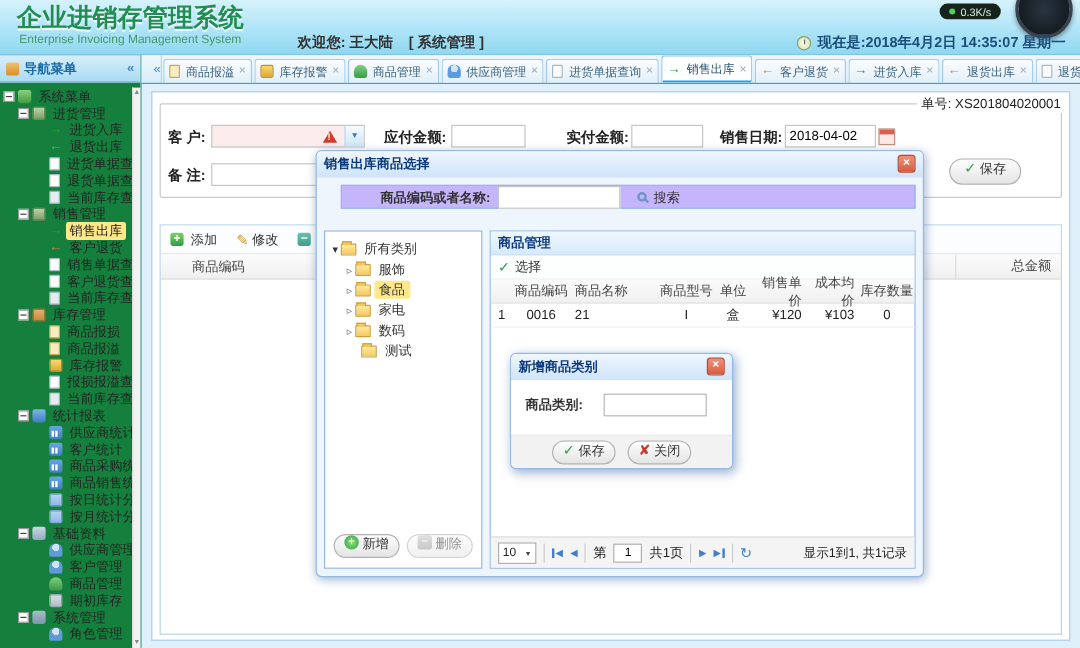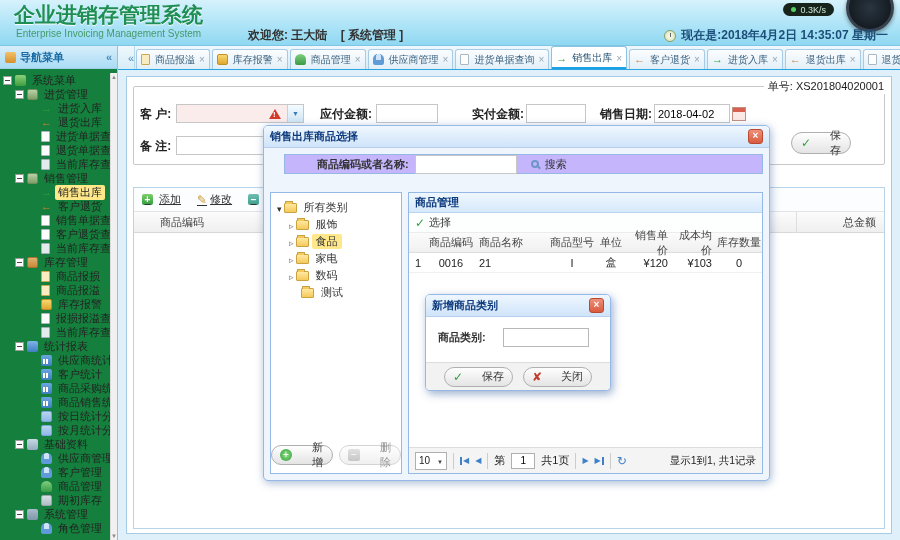--- a/index.html
+++ b/index.html
@@ -81,29 +81,29 @@
   .flabel{position:absolute;font-size:12px;font-weight:bold;color:#222;top:2px;}
   .finput{position:absolute;height:19px;border:1px solid #c6c6c6;background:#fff;font-size:11px;padding:0 3px;font-family:inherit;}
   .combo{position:absolute;left:42px;width:128px;height:19px;border:1px solid #c6c6c6;background:#fbecec;}
   .g-warn{position:absolute;right:22px;top:4px;width:0;height:0;border-left:6px solid transparent;border-right:6px solid transparent;border-bottom:10px solid #d23b2a;}
   .g-warn::after{content:"!";position:absolute;left:-2px;top:1px;color:#fff;font-size:8px;font-weight:bold;}
   .combo-arrow{position:absolute;right:0;top:0;width:16px;height:17px;background:linear-gradient(#f4fbff,#cfe6f5);
     border-left:1px solid #b8d4e8;display:flex;align-items:center;justify-content:center;cursor:pointer;}
   .combo-arrow::before{content:"▼";font-size:7px;color:#3a7bb8;}
   .g-cal{position:absolute;left:598px;top:3px;width:14px;height:14px;background:#fce8e4;border:1px solid #c09080;cursor:pointer;}
   .g-cal::before{content:"";position:absolute;left:0;right:0;top:0;height:4px;background:#d86050;}
-  .btn{display:inline-flex;align-items:center;justify-content:center;gap:19px;border:1px solid #b0b0b0;border-radius:12px;
+  .btn{display:inline-flex;align-items:flex-start;justify-content:center;gap:3px;border:1px solid #b0b0b0;border-radius:12px;
     background:linear-gradient(#fefefe,#e4e4e4);font-size:11px;color:#333;cursor:pointer;padding:0 10px;height:22px;font-family:inherit;}
   .btn-save-main{position:absolute;left:664px;top:55px;width:60px;}
   .g-check::before{content:"✓";color:#2f9e3f;font-weight:bold;font-size:12px;}
   .g-xred::before{content:"✘";color:#c43b2a;font-weight:bold;font-size:12px;}
 
   .grid-panel{position:absolute;left:6px;top:110px;right:6px;bottom:4px;border:1px solid #b8d4e8;background:#fff;}
   .grid-toolbar{height:24px;display:flex;align-items:center;gap:16px;padding:0 8px;background:#fbfdff;border-bottom:1px solid #e4e4e4;font-size:11px;}
-  .tool-item{display:flex;align-items:center;gap:3px;cursor:pointer;text-decoration:underline;}
+  .tool-item{display:flex;align-items:center;gap:3px;cursor:pointer;}
   .g-plusg::before{content:"+";color:#fff;font-weight:bold;font-size:10px;}
   .ic-plusblk{background:linear-gradient(#7ed06a,#2f9e3f);}
   .g-pencil::before{content:"✎";color:#c8962f;font-size:12px;}
   .ic-minusblk{background:linear-gradient(#6fbfb0,#3f9e8f);color:#fff;font-weight:bold;font-size:10px;}
   .ic-minusblk::before{content:"−";}
   .grid-head{height:21px;display:flex;align-items:center;background:linear-gradient(#fcfcfc,#efefef);border-bottom:1px solid #d8d8d8;font-size:11px;color:#444;}
   .gh-code{padding-left:26px;}
   .gh-total{margin-left:auto;width:88px;border-left:1px solid #ddd;text-align:right;padding-right:8px;height:21px;line-height:21px;}
 
   

